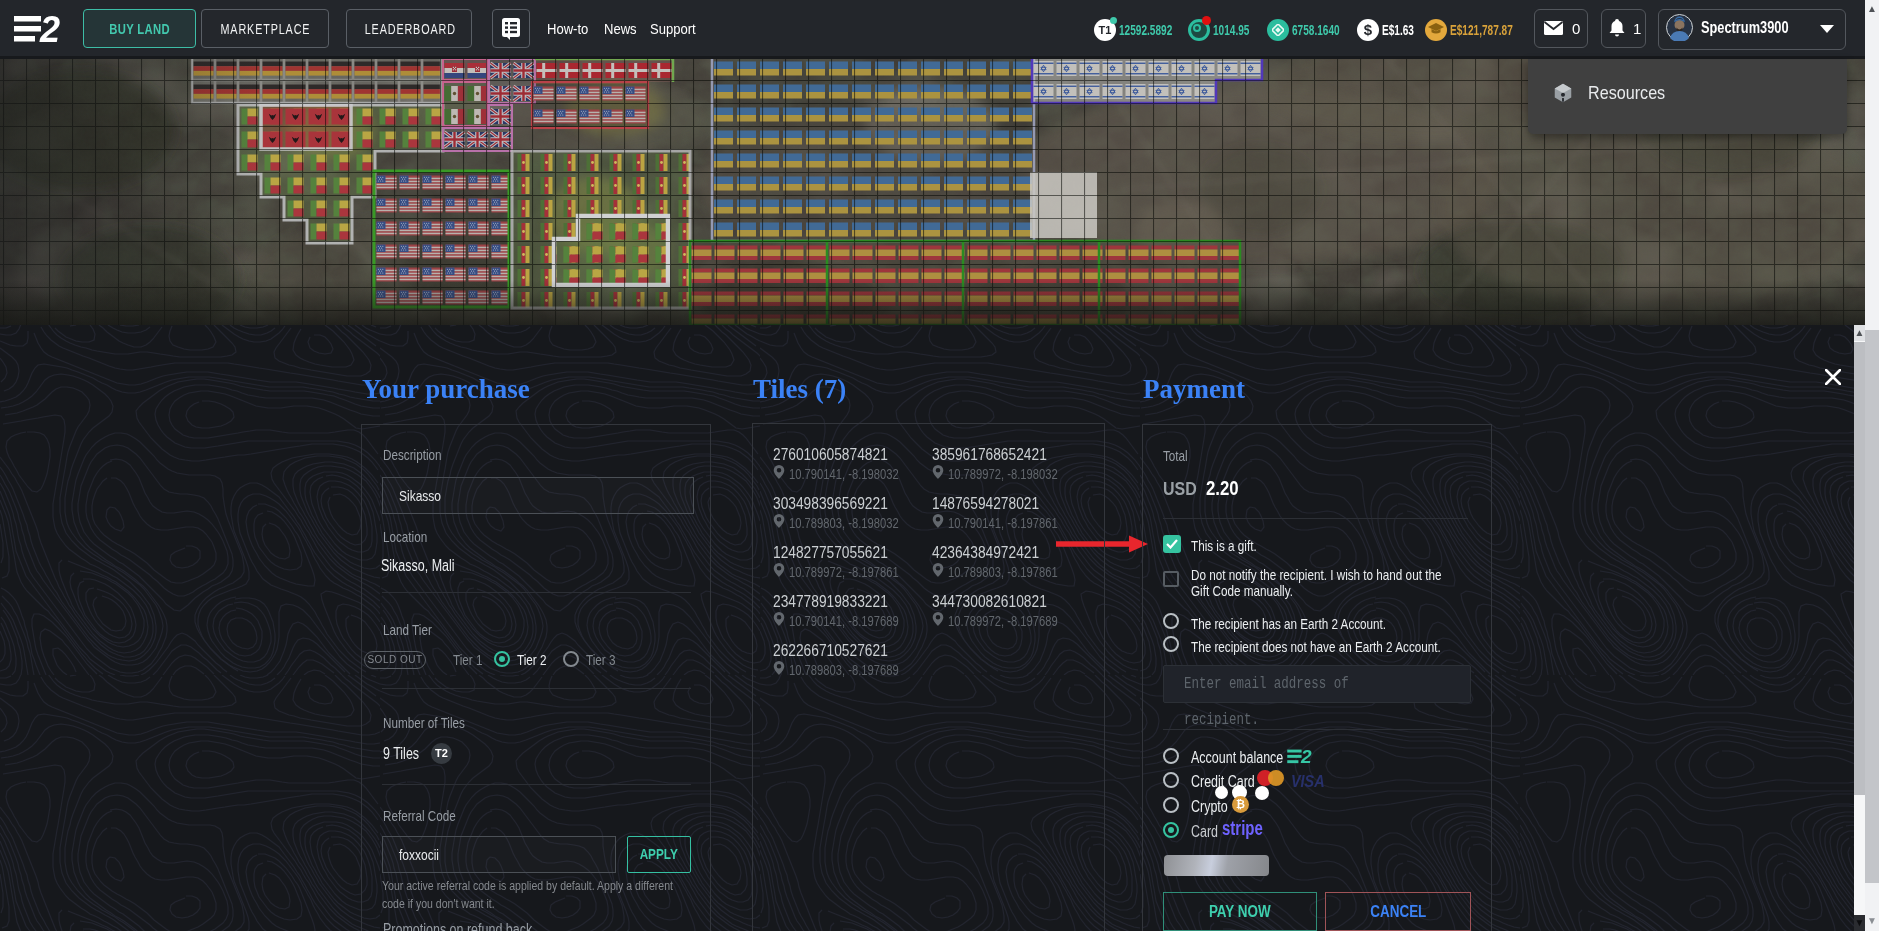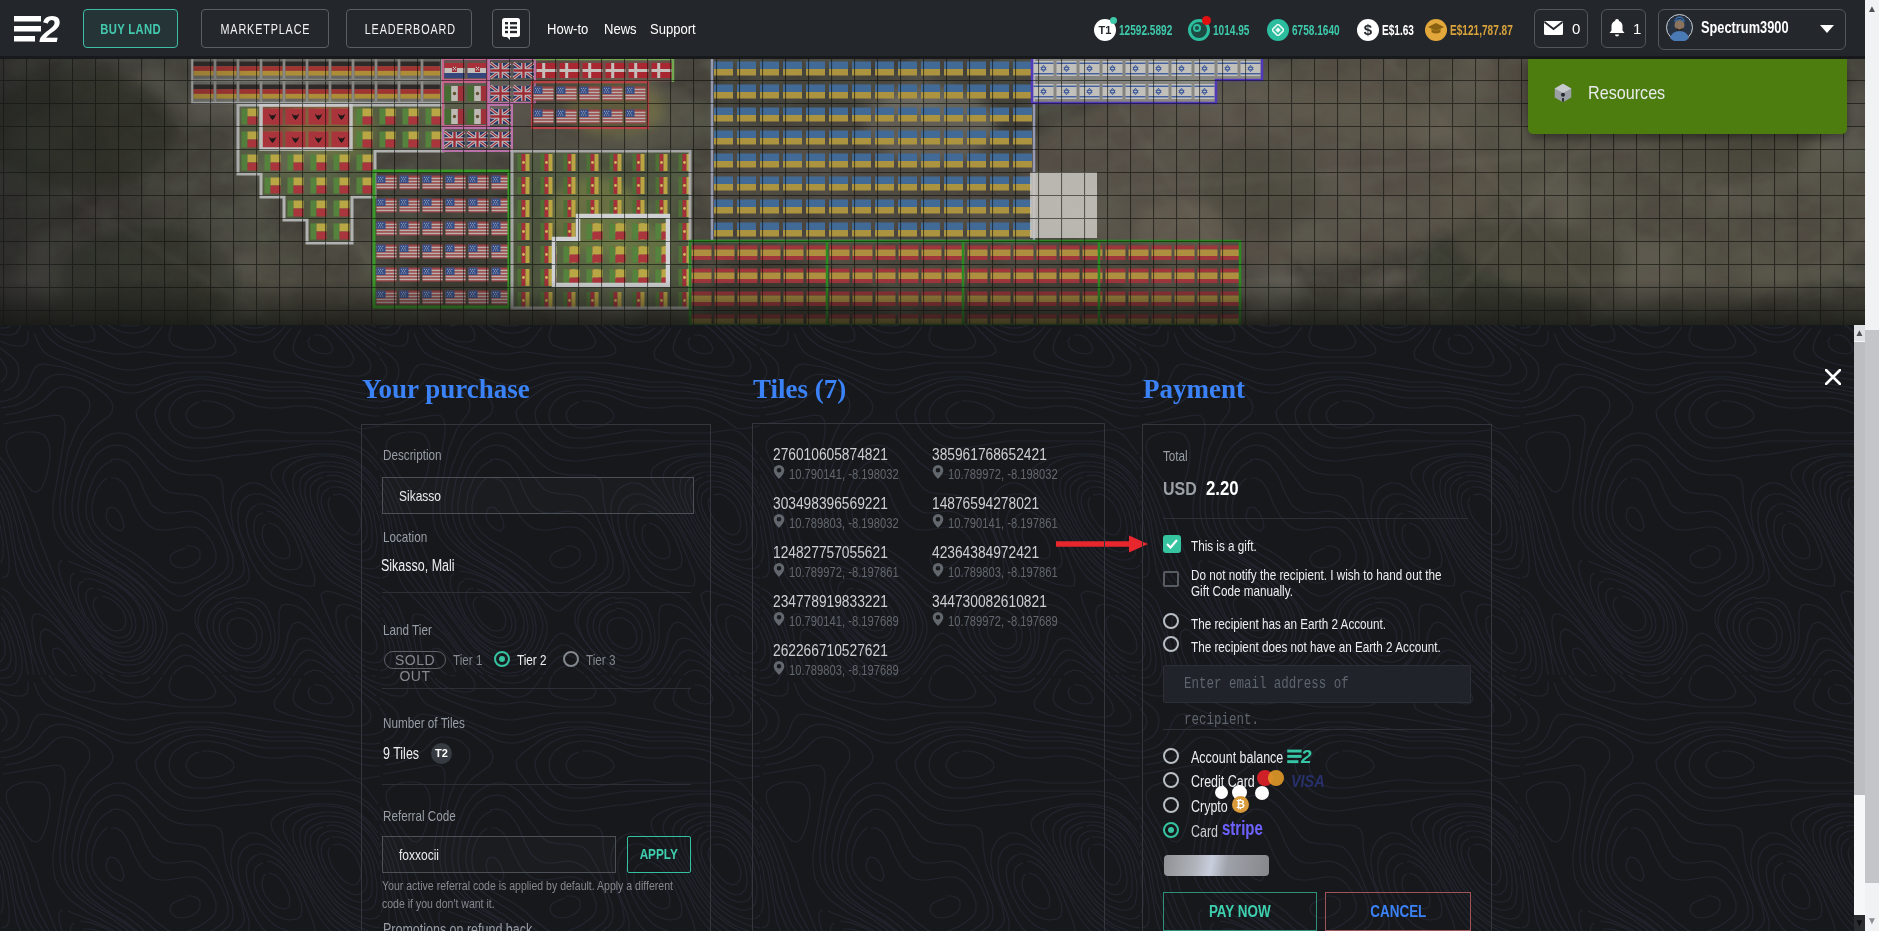--- a/index.html
+++ b/index.html
@@ -7,21 +7,21 @@
     font-family:"Liberation Sans", sans-serif; }
   .abs { position:absolute; }
   #page { position:relative; width:1879px; height:931px; overflow:hidden; }
 
   
   #nav { position:absolute; left:0; top:0; width:1865px; height:56px; background:#23262b; z-index:30; }
   .cd { transform:scaleX(0.78); transform-origin:0 50%; white-space:nowrap; }
   .cdc { transform:scaleX(0.84); white-space:nowrap; }
   .navbtn { position:absolute; top:9px; height:39px; border:1px solid #5a5f66; border-radius:4px;
     color:#f2f3f4; font-size:15px; font-weight:400; letter-spacing:1.2px; text-align:center; line-height:37px; }
-  #btn-buy { left:83px; width:95px; border-color:#3dbda6; color:#43c8ae; background:rgba(61,189,166,0.1); }
+  #btn-buy { left:83px; width:113px; border-color:#3dbda6; color:#43c8ae; background:rgba(61,189,166,0.1); }
   #btn-market { left:201px; width:128px; background:#24272c; }
   #btn-leader { left:346px; width:126px; background:#24272c;text-align:right; }
   #btn-doc { left:492px; width:38px; background:#24272c; }
   .navlink { position:absolute; top:20px; color:#fff; font-size:15px; font-weight:400; }
   .chipval { position:absolute; top:22px; font-size:14px; font-weight:700; transform:scaleX(0.72);
     transform-origin:0 50%; white-space:nowrap; }
   .cicon { position:absolute; top:19px; width:22px; height:22px; border-radius:50%; }
   #nav .rbtn { position:absolute; top:9px; height:39px; border:1px solid #53575d; border-radius:6px; background:#24272c; }
 
   
@@ -366,21 +366,21 @@
       <path d="M8.5 9 a5 5 0 0 1 10 0 l0 -1.5 a5 5 0 0 0 -10 0 z" fill="#3a6ea8"></path>
       <path d="M8.5 8.2 Q13.5 4.5 18.5 8.2 L18.5 6.5 Q13.5 3.5 8.5 6.5 Z" fill="#3a6ea8"></path>
       <path d="M10.5 13.5 Q13.5 17.5 16.5 13.5 L16.5 16 Q13.5 18.5 10.5 16 Z" fill="#2c2520"></path>
       <path d="M4 24 a10 10 0 0 1 19 0 a13 13 0 0 1 -19 0 z" fill="#4a7ab5"></path>
     </svg>
     <div class="abs" style="left:1701px;top:19px;color:#fff;font-size:16px;font-weight:700;transform:scaleX(0.8);transform-origin:0 50%;white-space:nowrap;">Spectrum3900</div>
     <div class="abs" style="left:1820px;top:25px;width:0;height:0;border-left:7px solid transparent;
          border-right:7px solid transparent;border-top:8px solid #fff;"></div>
   </div>
 
-  <div class="abs" style="left:1528px;top:59px;width:319px;height:75px;background:#4d7c0f;
+  <div class="abs" style="left:1528px;top:59px;width:319px;height:75px;background:#404040;
        border-radius:0 0 5px 5px;z-index:40;box-shadow:0 4px 10px rgba(0,0,0,0.4);">
     <svg class="abs" style="left:24px;top:23px;" width="22" height="22" viewBox="0 0 24 24">
       <path d="M12 2 L21 7 L21 17 L12 22 L3 17 L3 7 Z" fill="#9aA0a5"></path>
       <path d="M12 2 L21 7 L12 12 L3 7 Z" fill="#c6cacd"></path>
       <circle cx="12" cy="14" r="2.2" fill="#26292e"></circle>
       <rect x="11" y="17.5" width="2" height="4" fill="#26292e"></rect>
     </svg>
     <div class="abs" style="left:60px;top:23px;color:#e9ebed;font-size:19px;font-weight:400;transform:scaleX(0.85);transform-origin:0 50%;">Resources</div>
   </div>
 
@@ -495,22 +495,22 @@
     </svg>
 
     <div class="coltitle" style="left:362px;top:49px;">Your purchase</div>
     <div class="panel" style="left:361px;top:99px;width:350px;height:520px;"></div>
     <div class="lbl" style="left:383px;top:121px;">Description</div>
     <div class="inp" style="left:382px;top:152px;width:312px;height:37px;line-height:35px;"><span>Sikasso</span></div>
     <div class="lbl" style="left:383px;top:203px;">Location</div>
     <div class="wht" style="left:381px;top:232px;font-size:16px;">Sikasso, Mali</div>
     <div class="hr" style="left:382px;top:267px;width:309px;"></div>
     <div class="lbl" style="left:383px;top:296px;">Land Tier</div>
-    <div class="abs" style="left:384px;top:326px;width:62px;height:18px;border:1px solid #5c6167;border-radius:9px;
-         color:#85898f;font-size:14px;letter-spacing:0.5px;text-align:center;line-height:16px;">SOLD OUT</div>
+    <div class="abs" style="left:364px;top:326px;width:62px;height:18px;border:1px solid #5c6167;border-radius:9px;
+         color:#85898f;font-size:10px;letter-spacing:0.5px;text-align:center;line-height:16px;">SOLD OUT</div>
     <div class="abs cd" style="left:453px;top:326px;color:#83898f;font-size:15px;">Tier 1</div>
     <div class="radio sel" style="left:494px;top:326px;"></div>
     <div class="wht" style="left:517px;top:326px;font-size:15px;">Tier 2</div>
     <div class="radio dim" style="left:563px;top:326px;"></div>
     <div class="abs cd" style="left:586px;top:326px;color:#83898f;font-size:15px;">Tier 3</div>
     <div class="hr" style="left:382px;top:363px;width:309px;"></div>
     <div class="lbl" style="left:383px;top:389px;">Number of Tiles</div>
     <div class="wht" style="left:383px;top:420px;font-size:16px;">9 Tiles</div>
     <div class="abs" style="left:431px;top:418px;width:21px;height:21px;border-radius:50%;background:#363b41;
          color:#fff;font-size:11px;font-weight:700;text-align:center;line-height:21px;">T2</div>

